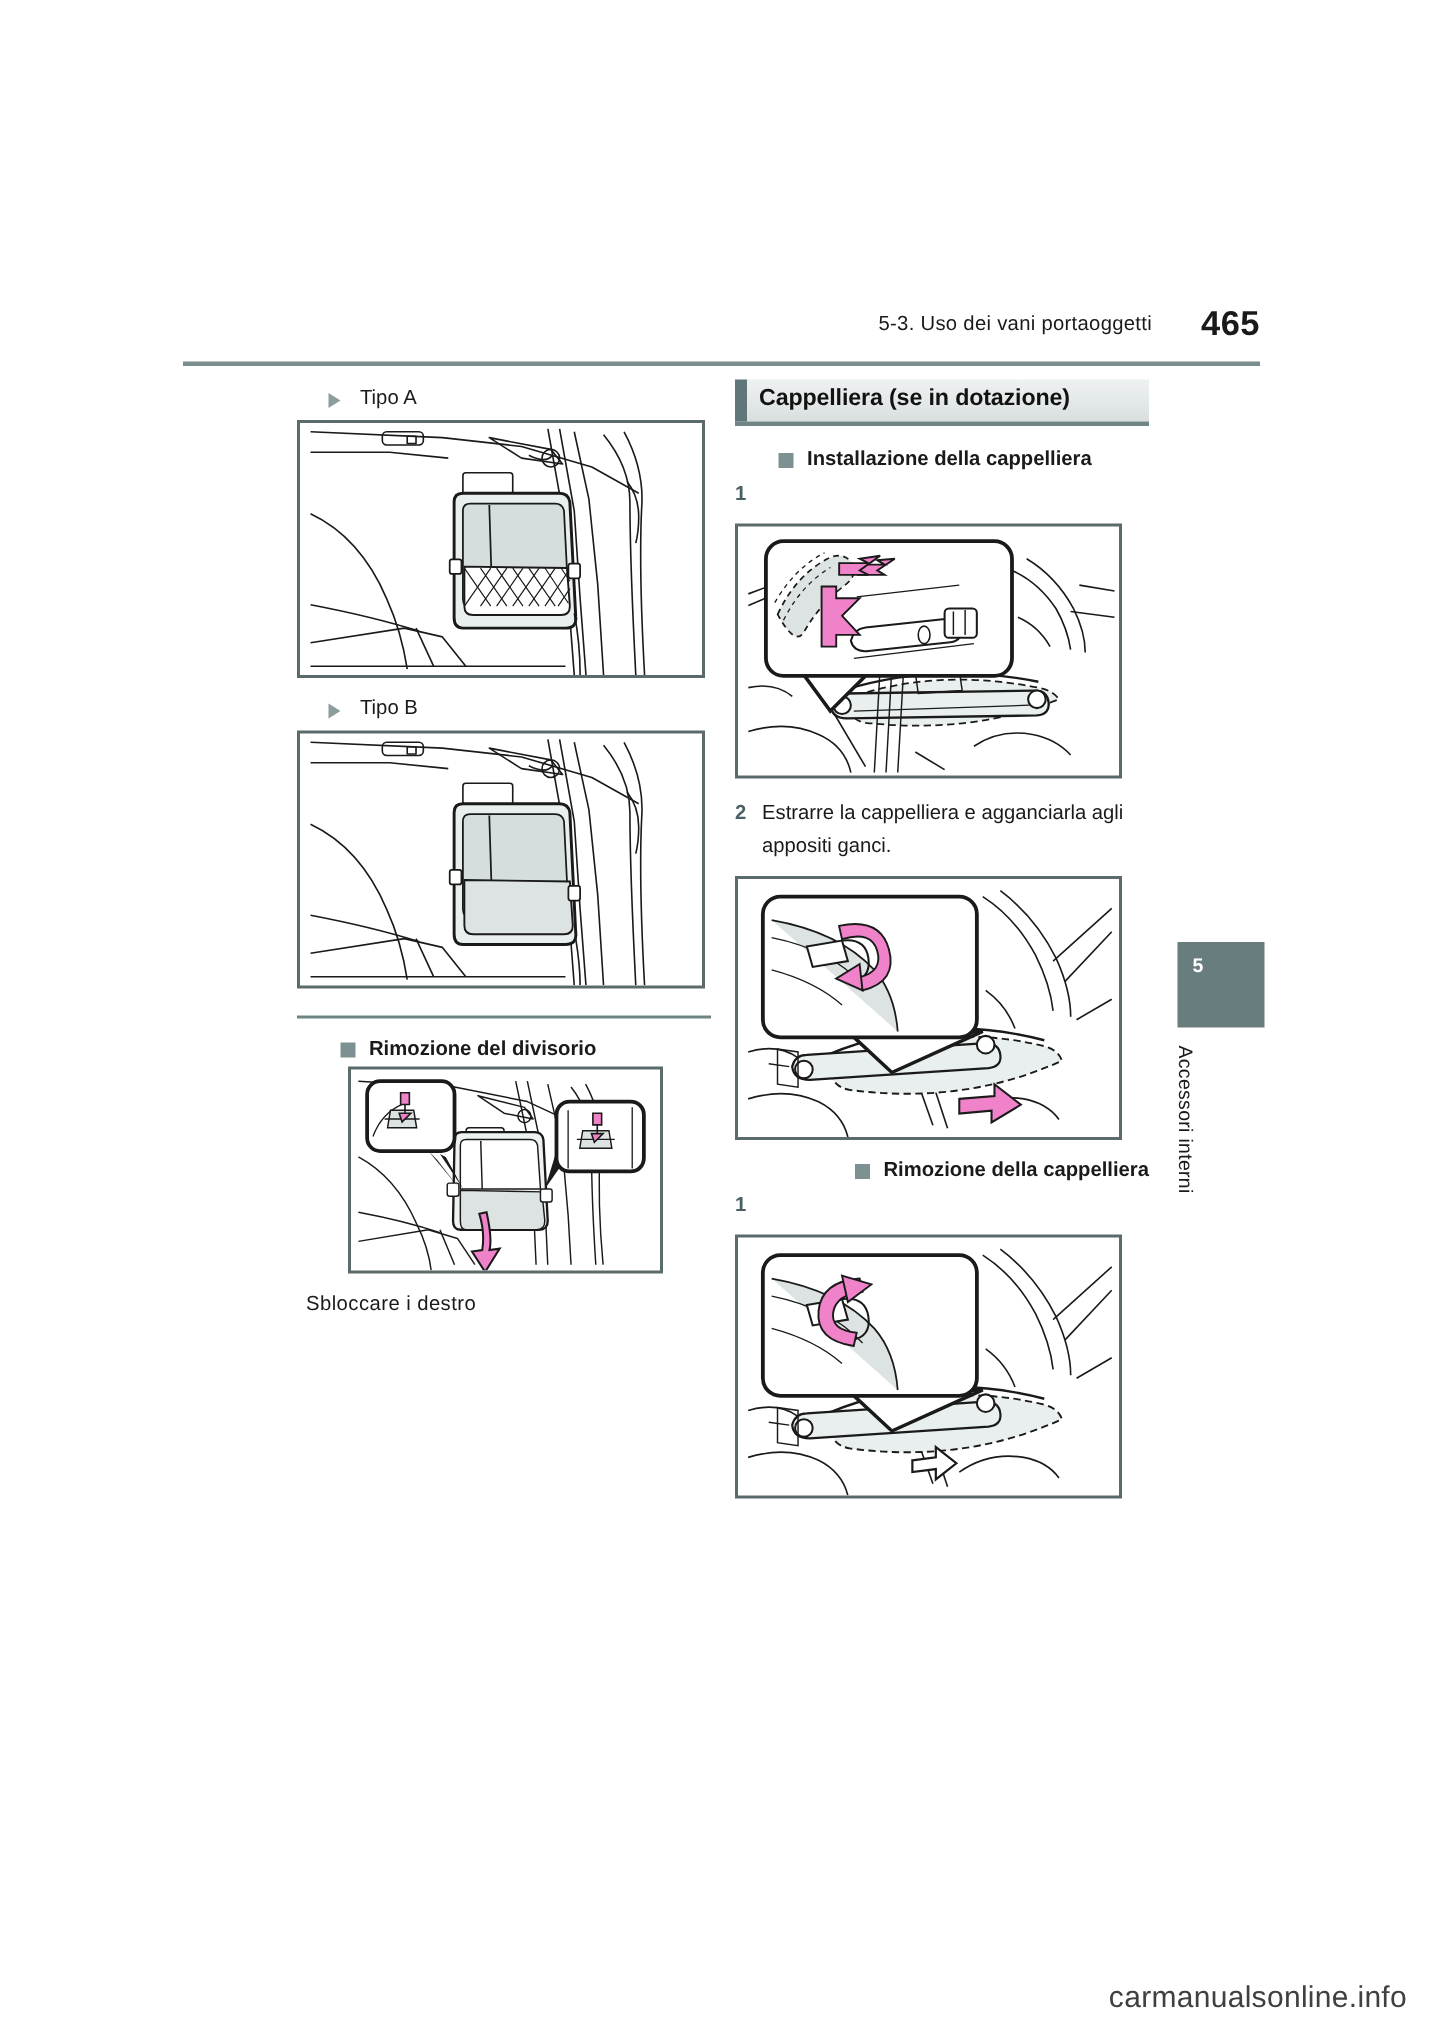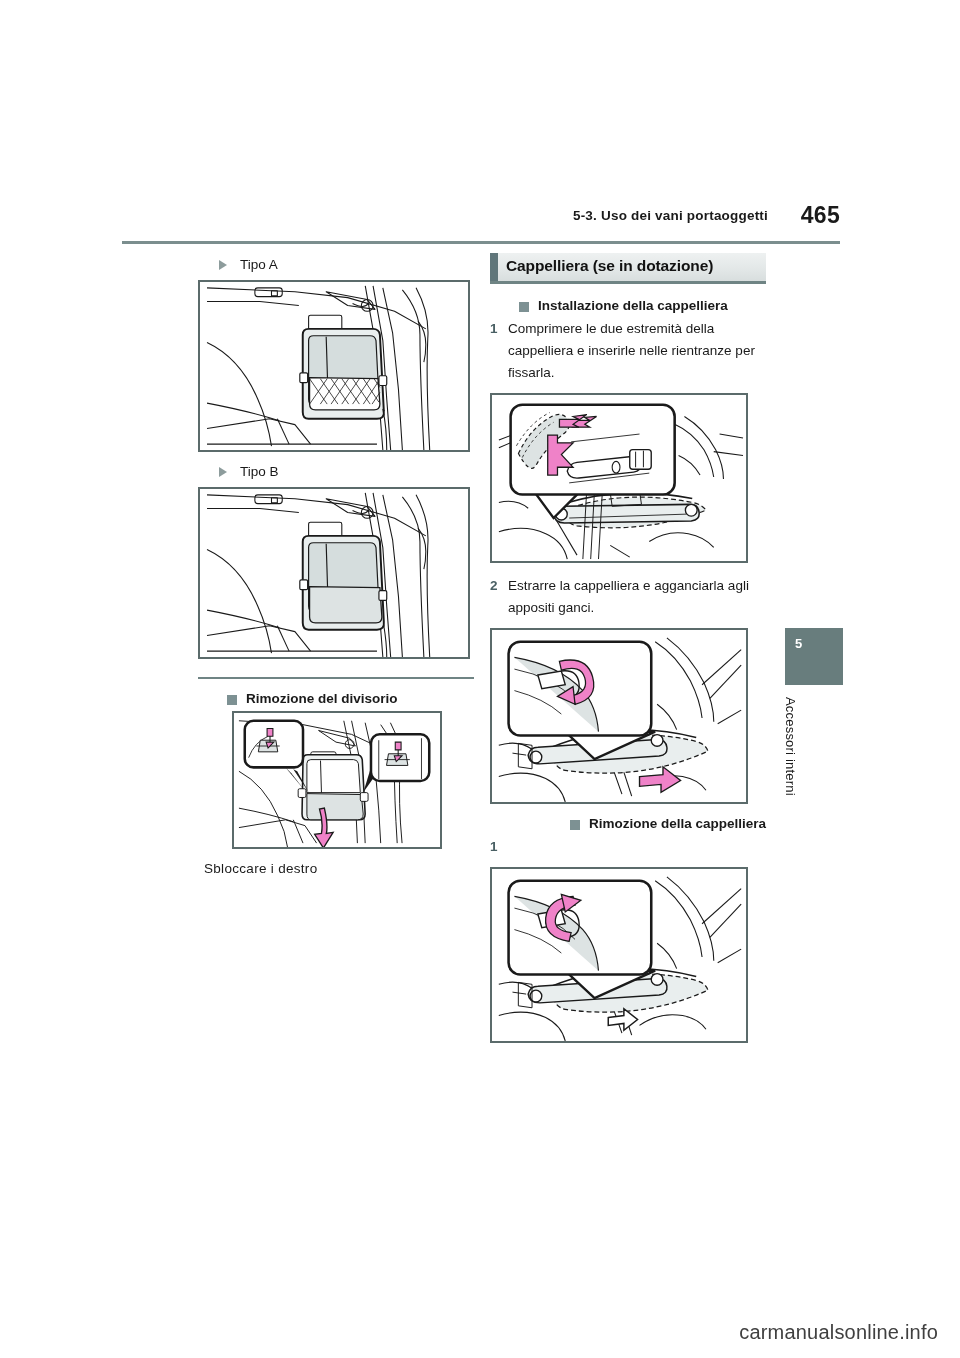--- a/index.html
+++ b/index.html
@@ -22,21 +22,21 @@
     left: 122px;
     top: 208px;
     width: 718px;
     height: 36px;
   }
   #header-chapter {
     position: absolute;
     right: 72px;
     top: 0px;
     font-size: 13.5px;
-    font-weight: bold;
+    font-weight: normal;
     letter-spacing: 0.2px;
     white-space: nowrap;
   }
   #header-pageno {
     position: absolute;
     right: 0px;
     top: -6px;
     font-size: 23px;
     font-weight: bold;
     letter-spacing: 0.3px;
@@ -81,21 +81,21 @@
     font-size: 15.5px;
     font-weight: bold;
     letter-spacing: -0.1px;
     white-space: nowrap;
     color: #121212;
   }
 
   
   .tri-head {
     display: flex;
-    align-items: center;
+    align-items: flex-end;
     margin: 4px 0 8px 8px;
     font-size: 13.5px;
     padding-left: 13px;
   }
   .tri-head .tri {
     width: 0; height: 0;
     border-left: 8px solid #8d9c9c;
     border-top: 5px solid transparent;
     border-bottom: 5px solid transparent;
     margin-right: 13px;
@@ -377,21 +377,20 @@
     <span class="label">Cappelliera (se in dotazione)</span>
   </div>
 
   <div class="sq-head">
     <span class="sq"></span>
     <span>Installazione della cappelliera</span>
   </div>
 
   <div class="step">
     <span class="num">1</span>
-    <span class="txt">Comprimere le due estremità della cappelliera e inserirle nelle rientranze per fissarla.</span>
   </div>
 
   <div class="figure" style="width:258px;height:170px;">
     <svg viewBox="0 0 258 170" xmlns="http://www.w3.org/2000/svg">
       <g fill="none" stroke="#1a1a1a" stroke-width="1.1" stroke-linejoin="round">
 
         <path d="M186 30 q18 8 30 26 q8 14 10 28"></path>
         <path d="M196 22 q20 12 32 34 q8 16 8 30"></path>
         <path d="M232 40 L256 44"></path>
         <path d="M226 58 L256 62"></path>

